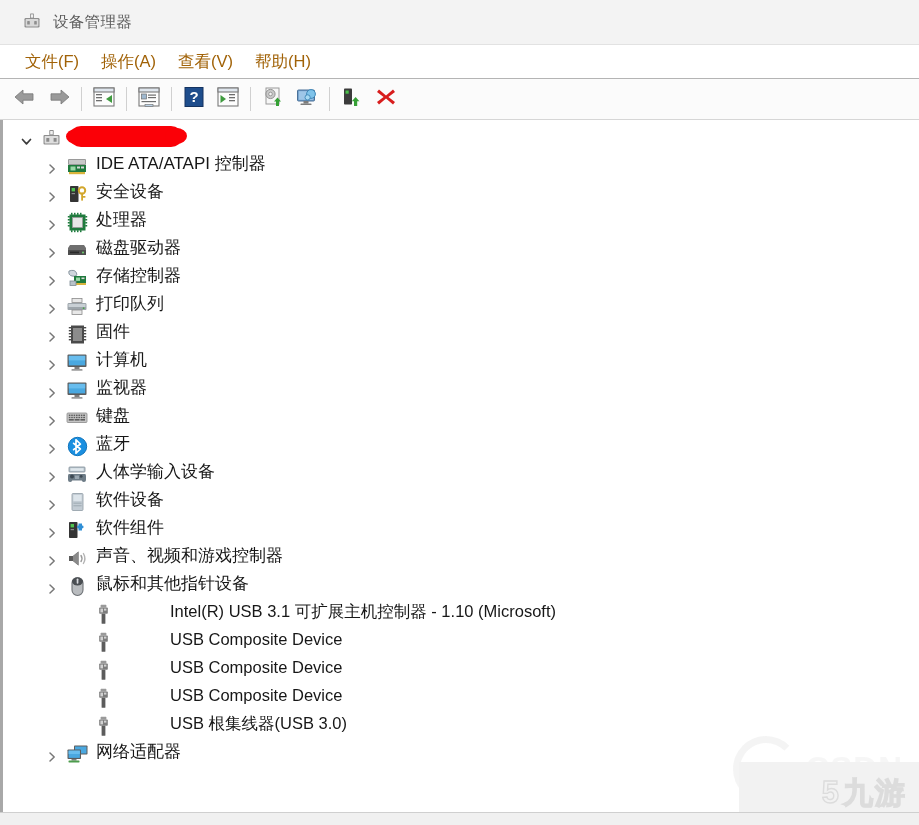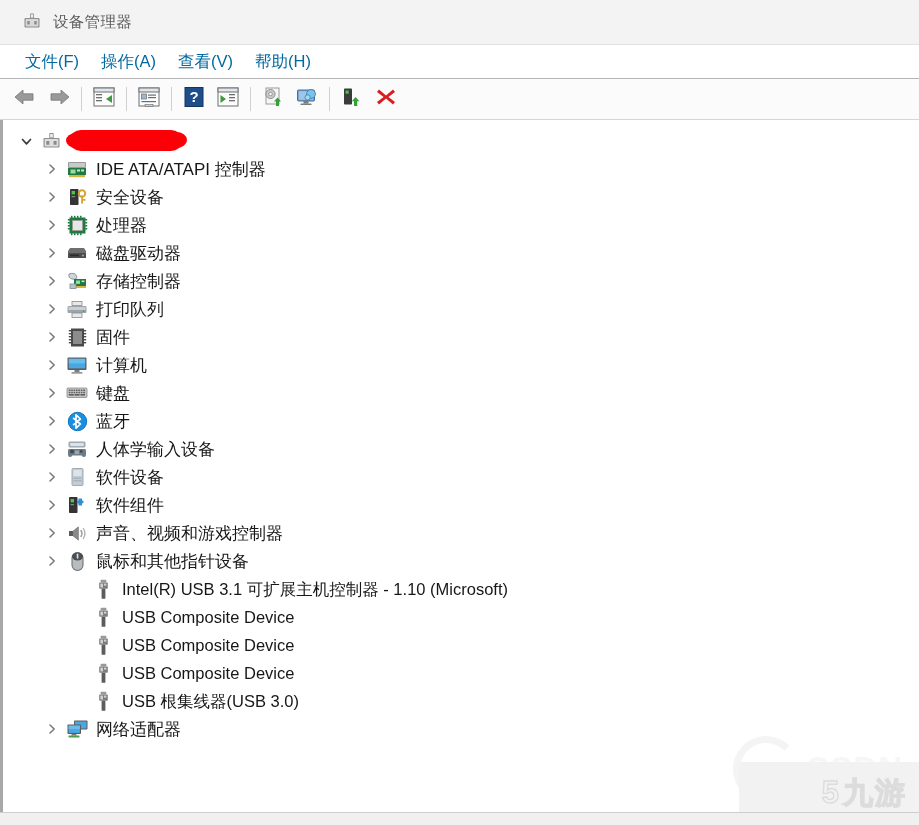--- a/index.html
+++ b/index.html
@@ -50,21 +50,21 @@
   #menu-bar {
     height: 33px;
     background: #ffffff;
     display: flex;
     align-items: center;
     padding-left: 14px;
     box-sizing: border-box;
   }
   #menu-bar .menu-item {
     font-size: 16.5px;
-    color: #0369a1;
+    color: #a16207;
     padding: 2px 11px;
     cursor: default;
     white-space: nowrap;
   }
 
   
   #toolbar {
     height: 42px;
     background: #fbfbfb;
     border-top: 1px solid #b4b4b4;
@@ -97,21 +97,21 @@
     height: 704px;
     background: #ffffff;
     border-left: 3px solid #a8a8a8;
     box-sizing: border-box;
     overflow: hidden;
     padding-top: 7px;
   }
 
   .tree-row {
     display: flex;
-    align-items: center;
+    align-items: flex-start;
     height: 28px;
     white-space: nowrap;
     cursor: default;
     position: relative;
   }
 
   .twisty {
     width: 26px;
     height: 28px;
     flex: 0 0 auto;
@@ -134,21 +134,21 @@
     font-size: 17px;
     color: #171717;
     line-height: 1;
     position: relative;
   }
   .row-label.small { font-size: 16.5px; }
 
   
   .lvl0 { padding-left: 10px; }
   .lvl1 { padding-left: 36px; }
-  .lvl2 { padding-left: 88px; }
+  .lvl2 { padding-left: 88px; gap: 48px; }
 
   
   .redaction {
     display: inline-block;
     width: 112px;
     height: 21px;
     background: #fb0007;
     border-radius: 11px / 9px;
     vertical-align: middle;
     position: relative;
@@ -581,20 +581,37 @@
           <rect x="1.5" y="1.5" width="19" height="12.5" rx="1" fill="#5c5c5c"></rect>
           <rect x="2.8" y="2.8" width="16.4" height="9.6" fill="#4aa8e0"></rect>
           <rect x="2.8" y="2.8" width="16.4" height="4.6" fill="#68bdee"></rect>
           <rect x="8.5" y="14" width="5" height="2.2" fill="#7d7d7d"></rect>
           <rect x="5.5" y="16" width="11" height="1.8" rx=".6" fill="#9a9a9a"></rect>
         </svg>
       </span>
       <span class="row-label">计算机</span>
     </div>
 
+    <div class="tree-row lvl1">
+      <span class="twisty">
+        <svg width="12" height="12" viewBox="0 0 12 12">
+            <path d="M4 2 L8.2 6 L4 10" fill="none" stroke="#777" stroke-width="1.5" stroke-linecap="round" stroke-linejoin="round"></path>
+          </svg>
+      </span>
+      <span class="row-icon">
+        <svg width="22" height="19" viewBox="0 0 22 19">
+          <rect x="1.5" y="1.5" width="19" height="12.5" rx="1" fill="#5c5c5c"></rect>
+          <rect x="2.8" y="2.8" width="16.4" height="9.6" fill="#4aa8e0"></rect>
+          <rect x="2.8" y="2.8" width="16.4" height="4.6" fill="#68bdee"></rect>
+          <rect x="8.5" y="14" width="5" height="2.2" fill="#7d7d7d"></rect>
+          <rect x="5.5" y="16" width="11" height="1.8" rx=".6" fill="#9a9a9a"></rect>
+        </svg>
+      </span>
+      <span class="row-label">监视器</span>
+    </div>
 
     <div class="tree-row lvl1">
       <span class="twisty">
         <svg width="12" height="12" viewBox="0 0 12 12">
             <path d="M4 2 L8.2 6 L4 10" fill="none" stroke="#777" stroke-width="1.5" stroke-linecap="round" stroke-linejoin="round"></path>
           </svg>
       </span>
       <span class="row-icon">
         <svg width="22" height="14" viewBox="0 0 22 14">
           <rect x="1" y="2" width="20" height="9.5" rx="1" fill="#c5c5c5" stroke="#8a8a8a" stroke-width=".8"></rect>

